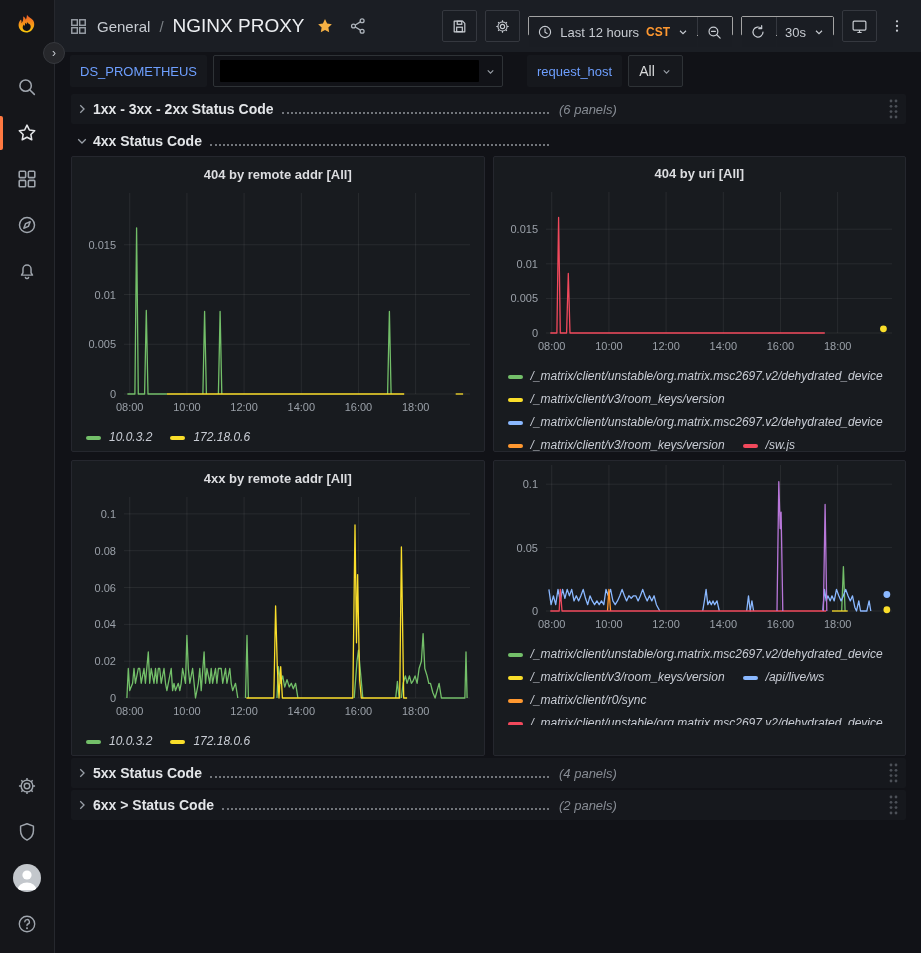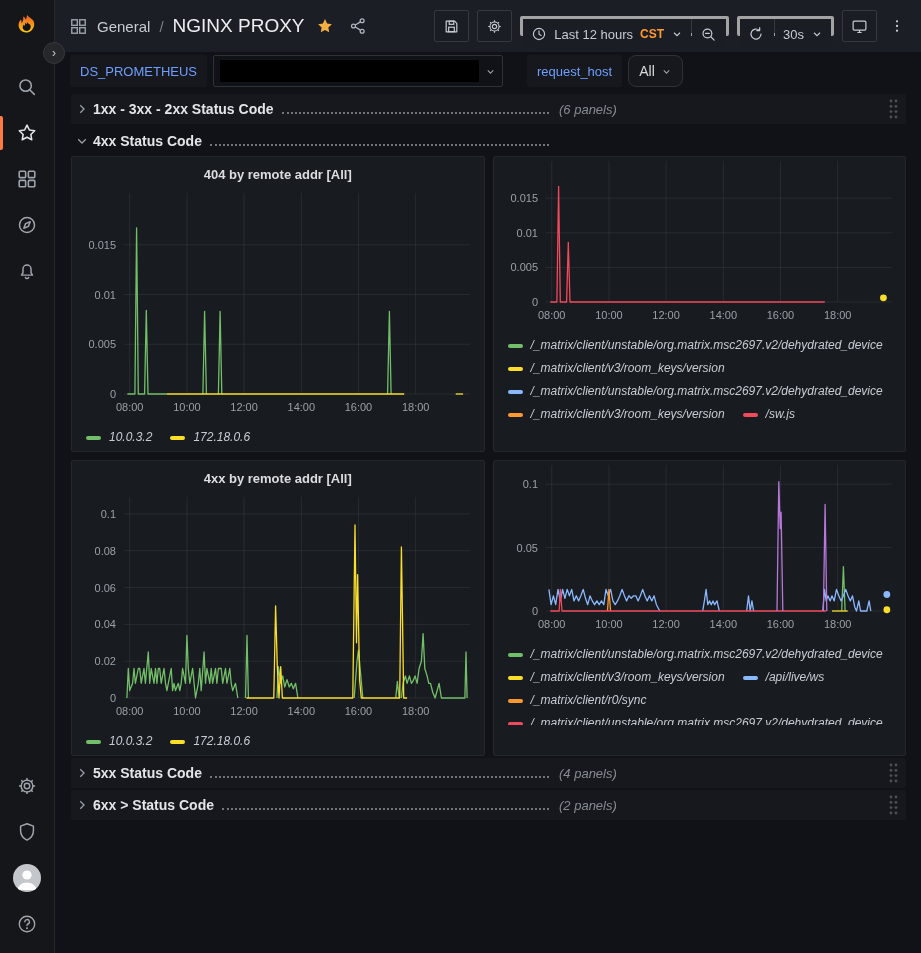--- a/index.html
+++ b/index.html
@@ -33,38 +33,38 @@
   .crumb-icon { color:#9aa0a8; display:flex; }
   .crumb-section { font-size:15px; color:#c7cbd1; cursor:pointer; }
   .crumb-sep { font-size:15px; color:#7b8086; }
   .crumb-title { font-size:19px; color:#eceef1; font-weight:500; cursor:pointer; }
   .star-fav { color:#f5b044; display:flex; cursor:pointer; margin-left:2px; }
   .share-ic { color:#aeb4bc; display:flex; cursor:pointer; margin-left:6px; }
   .topbar-right { margin-left:auto; display:flex; align-items:center; gap:8px; }
   .tb-btn { height:32px; min-width:34px; padding:0 8px; display:flex; align-items:center; gap:7px;
     background:#1a1d23; border:1px solid #35383f; border-radius:2px; color:#c7cbd1;
     font-size:13px; cursor:pointer; }
-  .tb-group { display:flex; align-items:stretch; border:3px solid #a3a3a3; border-radius:2px; height:20px; }
+  .tb-group { display:flex; align-items:stretch; border:1px solid #a3a3a3; border-radius:2px; height:20px; }
   .tb-group .tb-btn { border:none; border-radius:0; height:30px; }
   .tb-group .divider { width:1px; background:#35383f; }
   .tz { color:#ff9830; font-weight:700; font-size:12px; }
   .kebab-btn { background:none; border:none; color:#c7cbd1; cursor:pointer; display:flex;
     align-items:center; padding:4px; }
 
   
   .subheader { height:38px; display:flex; align-items:center; gap:6px; padding:0 15px;
     flex-shrink:0; background:#111217; }
   .var-label { height:32px; display:flex; align-items:center; padding:0 10px; background:#16181d;
     border-radius:2px; color:#6e9fff; font-size:13px; font-weight:500; cursor:pointer; }
   .var-select { height:32px; width:290px; display:flex; align-items:center; background:#111217;
     border:1px solid #2e3236; border-radius:2px; padding:0 6px; cursor:pointer; }
   .redacted { flex:1; height:22px; background:#000; border-radius:1px; }
   .var-select .chev { color:#9aa0a8; margin-left:6px; display:flex; }
   .var-value { height:32px; display:flex; align-items:center; gap:6px; padding:0 10px;
-    background:#16181d; border:1px solid #2e3236; border-radius:8px; color:#d8d9da;
+    background:#16181d; border:1px solid #2e3236; border-radius:2px; color:#d8d9da;
     font-size:14px; cursor:pointer; }
   .var-value .chev { color:#9aa0a8; display:flex; }
 
   
   .content { flex:1; overflow:hidden; padding:4px 15px 0 16px; }
   .rowhead { height:30px; display:flex; align-items:center; gap:4px; cursor:pointer;
     padding:0 6px 0 4px; border-radius:2px; }
   .rowhead.shaded { background:#16181d; }
   .rowhead .chev { color:#9aa0a8; display:flex; flex-shrink:0; }
   .row-title-wrap { display:flex; align-items:baseline; width:462px; min-width:0; }
@@ -363,20 +363,21 @@
                 <span class="swatch" style="background: rgb(115, 191, 105);"></span>
                 <span class="lbl">10.0.3.2</span>
               </li>
               <li>
                 <span class="swatch" style="background: rgb(250, 222, 42);"></span>
                 <span class="lbl">172.18.0.6</span>
               </li>
             </ul>
         </section>
         <section class="panel">
+          <h2>404 by uri [All]</h2>
           <div class="chart"><svg width="412" height="171" viewBox="0 0 412 171">
                 <line x1="52" x2="398" y1="145" y2="145" stroke="rgba(255,255,255,0.07)" stroke-width="1"></line>
                 <text x="44" y="149" fill="#9aa0a8" font-size="11" text-anchor="end" font-family="Liberation Sans, sans-serif">0</text>
                 <line x1="52" x2="398" y1="110.40404040404042" y2="110.40404040404042" stroke="rgba(255,255,255,0.07)" stroke-width="1"></line>
                 <text x="44" y="114.40404040404042" fill="#9aa0a8" font-size="11" text-anchor="end" font-family="Liberation Sans, sans-serif">0.005</text>
                 <line x1="52" x2="398" y1="75.80808080808082" y2="75.80808080808082" stroke="rgba(255,255,255,0.07)" stroke-width="1"></line>
                 <text x="44" y="79.80808080808082" fill="#9aa0a8" font-size="11" text-anchor="end" font-family="Liberation Sans, sans-serif">0.01</text>
                 <line x1="52" x2="398" y1="41.212121212121225" y2="41.212121212121225" stroke="rgba(255,255,255,0.07)" stroke-width="1"></line>
                 <text x="44" y="45.212121212121225" fill="#9aa0a8" font-size="11" text-anchor="end" font-family="Liberation Sans, sans-serif">0.015</text>
                 <line x1="57.719008264462815" x2="57.719008264462815" y1="4" y2="145" stroke="rgba(255,255,255,0.07)" stroke-width="1"></line>

